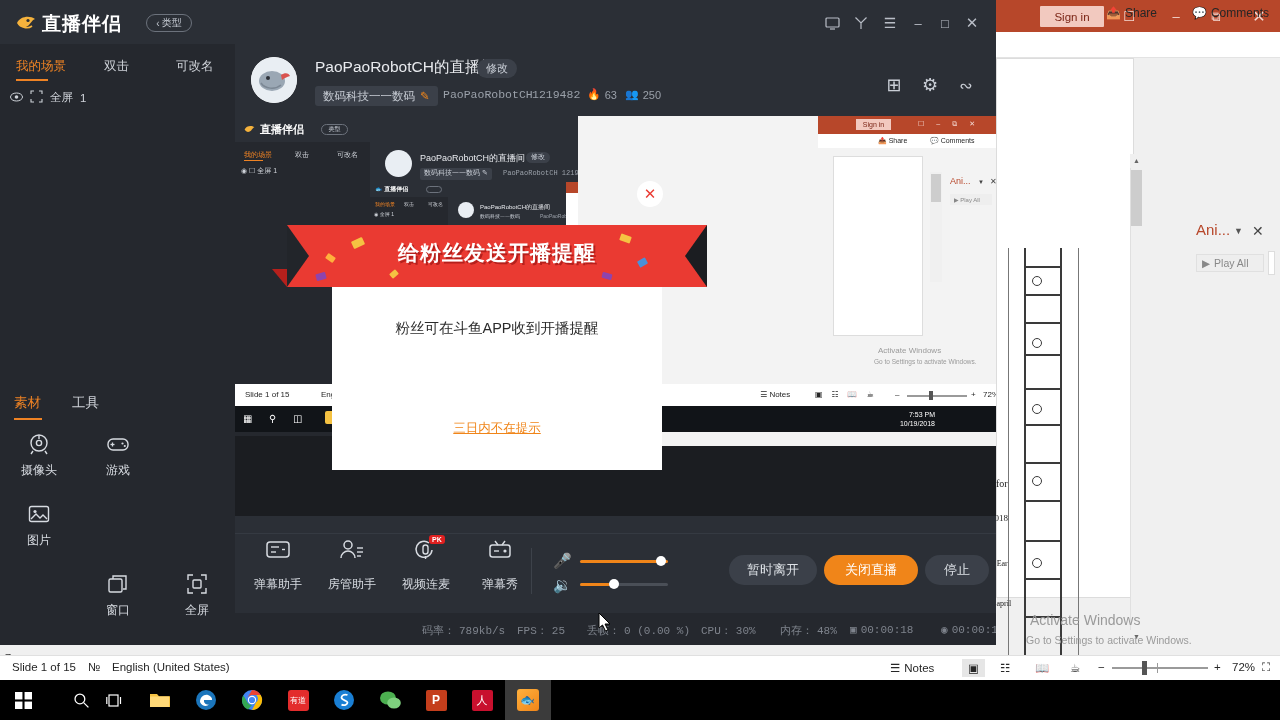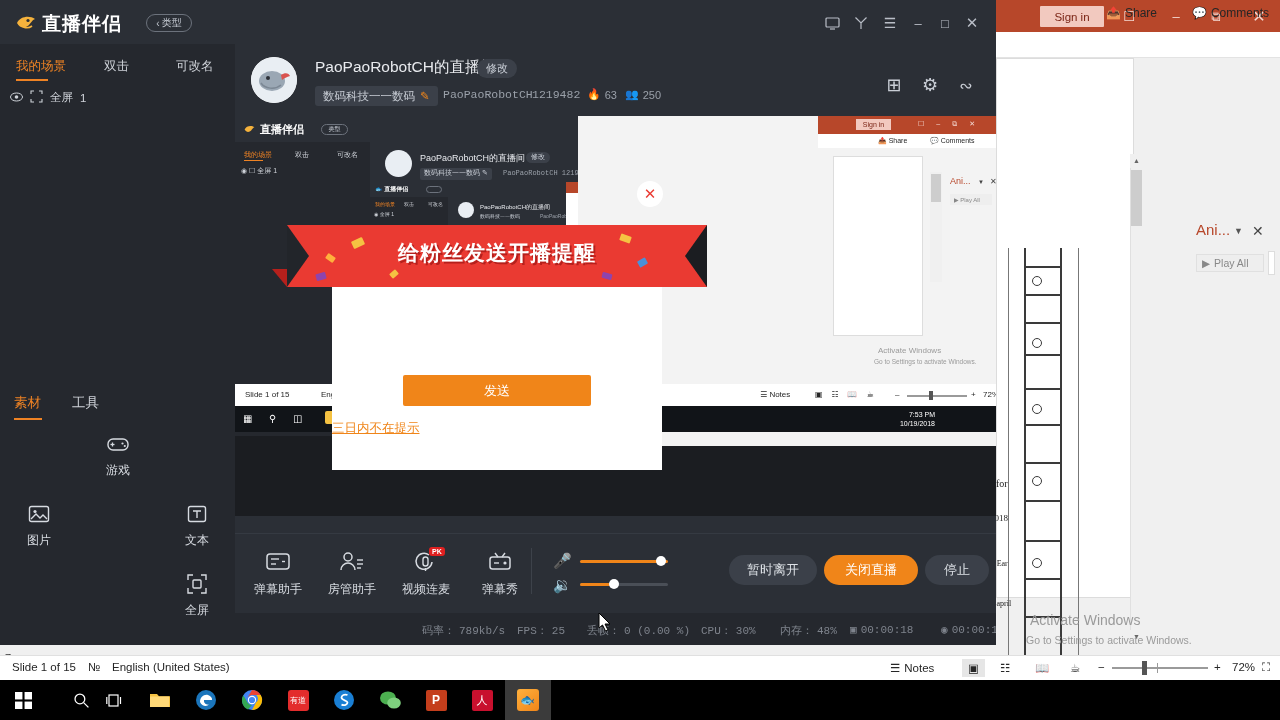--- a/index.html
+++ b/index.html
@@ -154,22 +154,22 @@
   }
   .meta { position: absolute; top: 44px; color: #9aa0a9; font-size: 11.5px; font-family: "Liberation Mono", monospace; }
   .meta-ico { position: absolute; top: 44px; color: #9aa0a9; font-size: 11px; display: flex; align-items: center; gap: 4px; }
   .hdr-icon { position: absolute; top: 29px; width: 24px; height: 24px; color: #c9ced6; font-size: 16px; display: flex; align-items: center; justify-content: center; }
 
   .preview { position: absolute; left: 0px; top: 72px; width: 761px; height: 400px; background: #1b1d21; overflow: hidden; }
 
   
   .dy-tools { position: absolute; left: 235px; top: 533px; width: 761px; height: 80px; background: #2b2f36; border-top: 1px solid #353a42; }
   .tool-item {
-    position: absolute; top: 16px; width: 74px; display: flex; flex-direction: column;
-    align-items: center; gap: 7px; color: #d7dbe1; font-size: 12px;
+    position: absolute; top: 4px; width: 74px; display: flex; flex-direction: column;
+    align-items: center; gap: 14px; color: #d7dbe1; font-size: 12px;
   }
   .pk-badge { position: absolute; left: 14px; top: -5px; background: #e02020; color: #fff; font-size: 7px; padding: 1px 3px; border-radius: 3px; font-weight: bold; }
   .divider-v { position: absolute; left: 531px; top: 548px; width: 1px; height: 46px; background: #3d424a; }
   .sl-track { position: absolute; height: 3px; border-radius: 2px; }
   .sl-knob { position: absolute; width: 10px; height: 10px; border-radius: 50%; background: #ffffff; }
 
   .btn-pill {
     position: absolute; top: 555px; height: 30px; border-radius: 15px;
     display: flex; align-items: center; justify-content: center; font-size: 13px;
   }
@@ -212,21 +212,21 @@
     background: #ffffff;
   }
   .modal-h1 { position: absolute; left: 0; top: 32px; width: 330px; text-align: center; font-size: 14.5px; color: #2b2b2b; }
   .modal-h2 { position: absolute; left: 0; top: 56px; width: 330px; text-align: center; font-size: 12.5px; color: #9a9a9a; }
   .modal-btn {
     position: absolute; left: 71px; top: 88px; width: 188px; height: 31px;
     background: #f08519; color: #ffffff; font-size: 13px;
     display: flex; align-items: center; justify-content: center; border-radius: 2px;
   }
   .modal-link {
-    position: absolute; left: 0; top: 133px; width: 330px; 
+    position: absolute; left: 0; top: 133px; width: 330px; text-align: center;
     color: #f08519; font-size: 12.5px; text-decoration: underline;
   }
   .modal-close {
     position: absolute; left: 637px; top: 181px; width: 26px; height: 26px;
     border-radius: 50%; background: #ffffff; z-index: 61;
     display: flex; align-items: center; justify-content: center;
     color: #ea3a32; font-size: 15px;
   }
   .cursor-arrow { position: absolute; z-index: 90; }
 </style>
@@ -467,20 +467,30 @@
       </div>
 
       <div class="asset-tabs">
         <div class="asset-tab sel" style="left:14px">素材</div>
         <div class="asset-tab un" style="left:72px">工具</div>
         <div class="asset-underline"></div>
       </div>
 
       <div class="asset-grid">
 
+        <div class="asset-cell" style="left:0px;top:0px">
+          <div class="asset-ico">
+            <svg width="24" height="24" viewBox="0 0 24 24">
+                <circle cx="12" cy="11" r="8" fill="none" stroke="#d7dbe1" stroke-width="1.4"></circle>
+                <circle cx="12" cy="11" r="2.6" fill="none" stroke="#d7dbe1" stroke-width="1.4"></circle>
+                <path d="M12 3v4M18 19l2 3M6 19l-2 3" stroke="#d7dbe1" stroke-width="1.4" fill="none"></path>
+              </svg>
+          </div>
+          <div>摄像头</div>
+        </div>
         <div class="asset-cell" style="left:79px;top:0px">
           <div class="asset-ico">
             <svg width="24" height="24" viewBox="0 0 24 24">
                 <rect x="2" y="7" width="20" height="11" rx="5" fill="none" stroke="#d7dbe1" stroke-width="1.4"></rect>
                 <line x1="6.5" y1="10.5" x2="6.5" y2="14.5" stroke="#d7dbe1" stroke-width="1.3"></line>
                 <line x1="4.5" y1="12.5" x2="8.5" y2="12.5" stroke="#d7dbe1" stroke-width="1.3"></line>
                 <circle cx="16.5" cy="11.5" r="1.1" fill="#d7dbe1"></circle>
                 <circle cx="18.8" cy="14" r="1.1" fill="#d7dbe1"></circle>
               </svg>
           </div>
@@ -490,30 +500,30 @@
         <div class="asset-cell" style="left:0px;top:70px">
           <div class="asset-ico">
             <svg width="24" height="24" viewBox="0 0 24 24">
                 <rect x="2.5" y="4.5" width="19" height="15" rx="2" fill="none" stroke="#d7dbe1" stroke-width="1.4"></rect>
                 <circle cx="8" cy="9.5" r="1.6" fill="#d7dbe1"></circle>
                 <path d="M4 17l5-5 4 4 3-3 4 4" fill="none" stroke="#d7dbe1" stroke-width="1.4"></path>
               </svg>
           </div>
           <div>图片</div>
         </div>
-        <div class="asset-cell" style="left:158px;top:70px">
+
+        <div class="asset-cell" style="left:79px;top:140px">
           <div class="asset-ico">
             <svg width="24" height="24" viewBox="0 0 24 24">
-                <rect x="3.5" y="4.5" width="17" height="15" rx="2" fill="none" stroke="#d7dbe1" stroke-width="1.4"></rect>
-                <path d="M8 9h8M12 9v7" fill="none" stroke="#d7dbe1" stroke-width="1.4"></path>
-              </svg>
-          </div>
-          <div>文本</div>
-        </div>
-
+                <rect x="3" y="7" width="13" height="13" rx="1.5" fill="none" stroke="#d7dbe1" stroke-width="1.4"></rect>
+                <path d="M7 7V4h13v13h-3" fill="none" stroke="#d7dbe1" stroke-width="1.4"></path>
+              </svg>
+          </div>
+          <div>窗口</div>
+        </div>
         <div class="asset-cell" style="left:158px;top:140px">
           <div class="asset-ico">
             <svg width="24" height="24" viewBox="0 0 24 24">
                 <path d="M3 8V3h5M21 8V3h-5M3 16v5h5M21 16v5h-5" fill="none" stroke="#d7dbe1" stroke-width="1.4"></path>
                 <rect x="8" y="8" width="8" height="8" rx="1" fill="none" stroke="#d7dbe1" stroke-width="1.4"></rect>
               </svg>
           </div>
           <div>全屏</div>
         </div>
       </div>
@@ -789,21 +799,21 @@
 
       <div class="confetti" style="left:20px;top:14px;width:12px;height:8px;background:#f5c242;transform:rotate(-25deg)"></div>
       <div class="confetti" style="left:-6px;top:30px;width:9px;height:6px;background:#ffb13d;transform:rotate(35deg)"></div>
       <div class="confetti" style="left:-16px;top:48px;width:10px;height:7px;background:#8e44ad;transform:rotate(-15deg)"></div>
       <div class="confetti" style="left:288px;top:10px;width:11px;height:7px;background:#f5c242;transform:rotate(20deg)"></div>
       <div class="confetti" style="left:306px;top:34px;width:9px;height:7px;background:#4a90d9;transform:rotate(-30deg)"></div>
       <div class="confetti" style="left:270px;top:48px;width:10px;height:6px;background:#8e44ad;transform:rotate(15deg)"></div>
       <div class="confetti" style="left:58px;top:46px;width:8px;height:6px;background:#f5c242;transform:rotate(-40deg)"></div>
       <div class="ribbon-text">给粉丝发送开播提醒</div>
       <div class="modal-body">
-        <div class="modal-btn">发送</div>
+        <div class="modal-h1">粉丝可在斗鱼APP收到开播提醒</div>
         <div class="modal-link">三日内不在提示</div>
       </div>
     </div>
   </div>
 
   <div class="cursor-arrow" style="left:598px;top:612px">
     <svg width="14" height="20" viewBox="0 0 14 20">
         <path d="M1 1l11 11h-5l3 6-2.5 1-3-6L1 16z" fill="#fff" stroke="#000" stroke-width="1"></path>
       </svg>
   </div>

